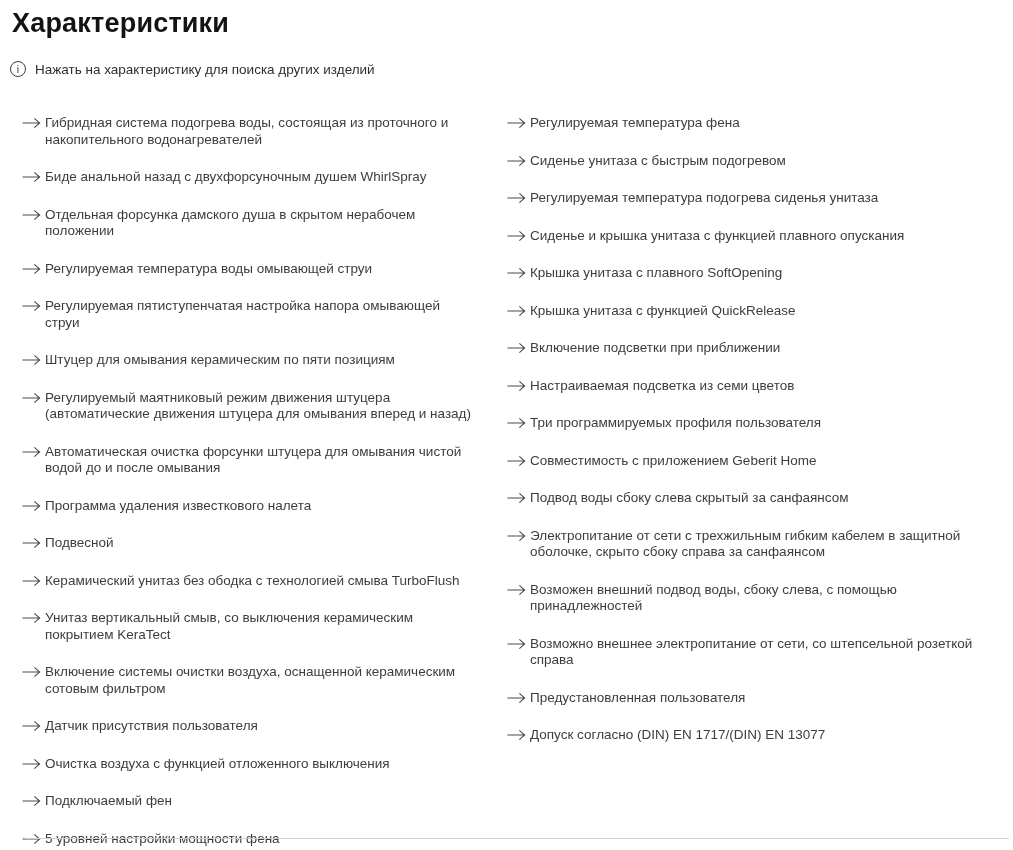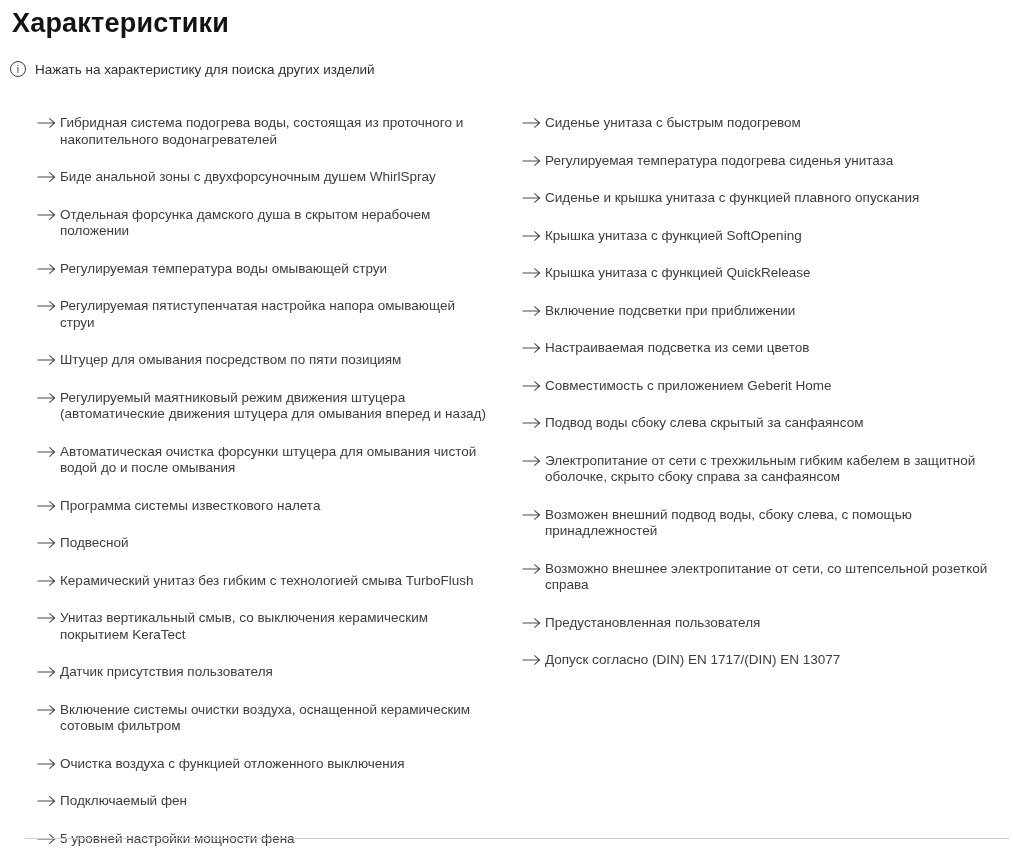--- a/index.html
+++ b/index.html
@@ -40,21 +40,21 @@
     justify-content: center;
     font-size: 10.5px;
     font-weight: 400;
     color: #3d3d3d;
     line-height: 1;
   }
   .features {
     display: grid;
     grid-template-columns: 455px 468px;
     column-gap: 30px;
-    padding-left: 37px;
+    padding-left: 22px;
     align-items: start;
     margin-top: 38px;
   }
   .feature-column {
     display: flex;
     flex-direction: column;
     gap: 21px;
   }
   .feature-item {
     display: flex;
@@ -104,21 +104,21 @@
             </svg>
           </span>
           <span class="ftext">Гибридная система подогрева воды, состоящая из проточного и накопительного водонагревателей</span>
         </a>
         <a class="feature-item">
           <span class="arrow">
             <svg width="19" height="12" viewBox="0 0 20 12" aria-hidden="true">
               <path d="M0.5 6 H18 M13 1.2 L18.6 6 L13 10.8" fill="none" stroke="#4a4a4a" stroke-width="1.1"></path>
             </svg>
           </span>
-          <span class="ftext">Биде анальной зоны с двухфорсуночным душем WhirlSpray</span>
+          <span class="ftext">Биде анальной назад с двухфорсуночным душем WhirlSpray</span>
         </a>
         <a class="feature-item">
           <span class="arrow">
             <svg width="19" height="12" viewBox="0 0 20 12" aria-hidden="true">
               <path d="M0.5 6 H18 M13 1.2 L18.6 6 L13 10.8" fill="none" stroke="#4a4a4a" stroke-width="1.1"></path>
             </svg>
           </span>
           <span class="ftext">Отдельная форсунка дамского душа в скрытом нерабочем положении</span>
         </a>
         <a class="feature-item">
@@ -136,21 +136,21 @@
             </svg>
           </span>
           <span class="ftext">Регулируемая пятиступенчатая настройка напора омывающей струи</span>
         </a>
         <a class="feature-item">
           <span class="arrow">
             <svg width="19" height="12" viewBox="0 0 20 12" aria-hidden="true">
               <path d="M0.5 6 H18 M13 1.2 L18.6 6 L13 10.8" fill="none" stroke="#4a4a4a" stroke-width="1.1"></path>
             </svg>
           </span>
-          <span class="ftext">Штуцер для омывания посредством по пяти позициям</span>
+          <span class="ftext">Штуцер для омывания керамическим по пяти позициям</span>
         </a>
         <a class="feature-item">
           <span class="arrow">
             <svg width="19" height="12" viewBox="0 0 20 12" aria-hidden="true">
               <path d="M0.5 6 H18 M13 1.2 L18.6 6 L13 10.8" fill="none" stroke="#4a4a4a" stroke-width="1.1"></path>
             </svg>
           </span>
           <span class="ftext">Регулируемый маятниковый режим движения штуцера (автоматические движения штуцера для омывания вперед и назад)</span>
         </a>
         <a class="feature-item">
@@ -160,61 +160,61 @@
             </svg>
           </span>
           <span class="ftext">Автоматическая очистка форсунки штуцера для омывания чистой водой до и после омывания</span>
         </a>
         <a class="feature-item">
           <span class="arrow">
             <svg width="19" height="12" viewBox="0 0 20 12" aria-hidden="true">
               <path d="M0.5 6 H18 M13 1.2 L18.6 6 L13 10.8" fill="none" stroke="#4a4a4a" stroke-width="1.1"></path>
             </svg>
           </span>
-          <span class="ftext">Программа системы известкового налета</span>
+          <span class="ftext">Программа удаления известкового налета</span>
         </a>
         <a class="feature-item">
           <span class="arrow">
             <svg width="19" height="12" viewBox="0 0 20 12" aria-hidden="true">
               <path d="M0.5 6 H18 M13 1.2 L18.6 6 L13 10.8" fill="none" stroke="#4a4a4a" stroke-width="1.1"></path>
             </svg>
           </span>
           <span class="ftext">Подвесной</span>
         </a>
         <a class="feature-item">
           <span class="arrow">
             <svg width="19" height="12" viewBox="0 0 20 12" aria-hidden="true">
               <path d="M0.5 6 H18 M13 1.2 L18.6 6 L13 10.8" fill="none" stroke="#4a4a4a" stroke-width="1.1"></path>
             </svg>
           </span>
-          <span class="ftext">Керамический унитаз без гибким с технологией смыва TurboFlush</span>
+          <span class="ftext">Керамический унитаз без ободка с технологией смыва TurboFlush</span>
         </a>
         <a class="feature-item">
           <span class="arrow">
             <svg width="19" height="12" viewBox="0 0 20 12" aria-hidden="true">
               <path d="M0.5 6 H18 M13 1.2 L18.6 6 L13 10.8" fill="none" stroke="#4a4a4a" stroke-width="1.1"></path>
             </svg>
           </span>
           <span class="ftext">Унитаз вертикальный смыв, со выключения керамическим покрытием KeraTect</span>
         </a>
         <a class="feature-item">
           <span class="arrow">
             <svg width="19" height="12" viewBox="0 0 20 12" aria-hidden="true">
               <path d="M0.5 6 H18 M13 1.2 L18.6 6 L13 10.8" fill="none" stroke="#4a4a4a" stroke-width="1.1"></path>
             </svg>
           </span>
+          <span class="ftext">Включение системы очистки воздуха, оснащенной керамическим сотовым фильтром</span>
+        </a>
+        <a class="feature-item">
+          <span class="arrow">
+            <svg width="19" height="12" viewBox="0 0 20 12" aria-hidden="true">
+              <path d="M0.5 6 H18 M13 1.2 L18.6 6 L13 10.8" fill="none" stroke="#4a4a4a" stroke-width="1.1"></path>
+            </svg>
+          </span>
           <span class="ftext">Датчик присутствия пользователя</span>
-        </a>
-        <a class="feature-item">
-          <span class="arrow">
-            <svg width="19" height="12" viewBox="0 0 20 12" aria-hidden="true">
-              <path d="M0.5 6 H18 M13 1.2 L18.6 6 L13 10.8" fill="none" stroke="#4a4a4a" stroke-width="1.1"></path>
-            </svg>
-          </span>
-          <span class="ftext">Включение системы очистки воздуха, оснащенной керамическим сотовым фильтром</span>
         </a>
         <a class="feature-item">
           <span class="arrow">
             <svg width="19" height="12" viewBox="0 0 20 12" aria-hidden="true">
               <path d="M0.5 6 H18 M13 1.2 L18.6 6 L13 10.8" fill="none" stroke="#4a4a4a" stroke-width="1.1"></path>
             </svg>
           </span>
           <span class="ftext">Очистка воздуха с функцией отложенного выключения</span>
         </a>
         <a class="feature-item">
@@ -234,20 +234,28 @@
           <span class="ftext">5 уровней настройки мощности фена</span>
         </a>
       </div>
     <div class="feature-column">
         <a class="feature-item">
           <span class="arrow">
             <svg width="19" height="12" viewBox="0 0 20 12" aria-hidden="true">
               <path d="M0.5 6 H18 M13 1.2 L18.6 6 L13 10.8" fill="none" stroke="#4a4a4a" stroke-width="1.1"></path>
             </svg>
           </span>
+          <span class="ftext">Регулируемая температура фена</span>
+        </a>
+        <a class="feature-item">
+          <span class="arrow">
+            <svg width="19" height="12" viewBox="0 0 20 12" aria-hidden="true">
+              <path d="M0.5 6 H18 M13 1.2 L18.6 6 L13 10.8" fill="none" stroke="#4a4a4a" stroke-width="1.1"></path>
+            </svg>
+          </span>
           <span class="ftext">Сиденье унитаза с быстрым подогревом</span>
         </a>
         <a class="feature-item">
           <span class="arrow">
             <svg width="19" height="12" viewBox="0 0 20 12" aria-hidden="true">
               <path d="M0.5 6 H18 M13 1.2 L18.6 6 L13 10.8" fill="none" stroke="#4a4a4a" stroke-width="1.1"></path>
             </svg>
           </span>
           <span class="ftext">Регулируемая температура подогрева сиденья унитаза</span>
         </a>
@@ -258,21 +266,21 @@
             </svg>
           </span>
           <span class="ftext">Сиденье и крышка унитаза с функцией плавного опускания</span>
         </a>
         <a class="feature-item">
           <span class="arrow">
             <svg width="19" height="12" viewBox="0 0 20 12" aria-hidden="true">
               <path d="M0.5 6 H18 M13 1.2 L18.6 6 L13 10.8" fill="none" stroke="#4a4a4a" stroke-width="1.1"></path>
             </svg>
           </span>
-          <span class="ftext">Крышка унитаза с функцией SoftOpening</span>
+          <span class="ftext">Крышка унитаза с плавного SoftOpening</span>
         </a>
         <a class="feature-item">
           <span class="arrow">
             <svg width="19" height="12" viewBox="0 0 20 12" aria-hidden="true">
               <path d="M0.5 6 H18 M13 1.2 L18.6 6 L13 10.8" fill="none" stroke="#4a4a4a" stroke-width="1.1"></path>
             </svg>
           </span>
           <span class="ftext">Крышка унитаза с функцией QuickRelease</span>
         </a>
         <a class="feature-item">
@@ -283,20 +291,28 @@
           </span>
           <span class="ftext">Включение подсветки при приближении</span>
         </a>
         <a class="feature-item">
           <span class="arrow">
             <svg width="19" height="12" viewBox="0 0 20 12" aria-hidden="true">
               <path d="M0.5 6 H18 M13 1.2 L18.6 6 L13 10.8" fill="none" stroke="#4a4a4a" stroke-width="1.1"></path>
             </svg>
           </span>
           <span class="ftext">Настраиваемая подсветка из семи цветов</span>
+        </a>
+        <a class="feature-item">
+          <span class="arrow">
+            <svg width="19" height="12" viewBox="0 0 20 12" aria-hidden="true">
+              <path d="M0.5 6 H18 M13 1.2 L18.6 6 L13 10.8" fill="none" stroke="#4a4a4a" stroke-width="1.1"></path>
+            </svg>
+          </span>
+          <span class="ftext">Три программируемых профиля пользователя</span>
         </a>
         <a class="feature-item">
           <span class="arrow">
             <svg width="19" height="12" viewBox="0 0 20 12" aria-hidden="true">
               <path d="M0.5 6 H18 M13 1.2 L18.6 6 L13 10.8" fill="none" stroke="#4a4a4a" stroke-width="1.1"></path>
             </svg>
           </span>
           <span class="ftext">Совместимость с приложением Geberit Home</span>
         </a>
         <a class="feature-item">

